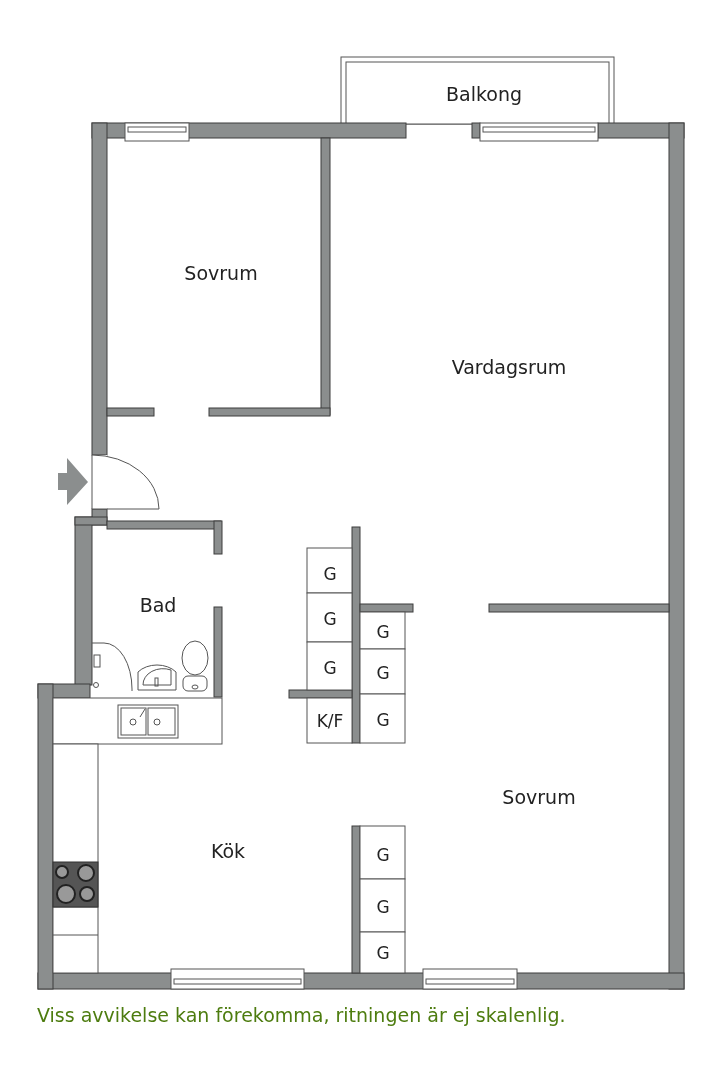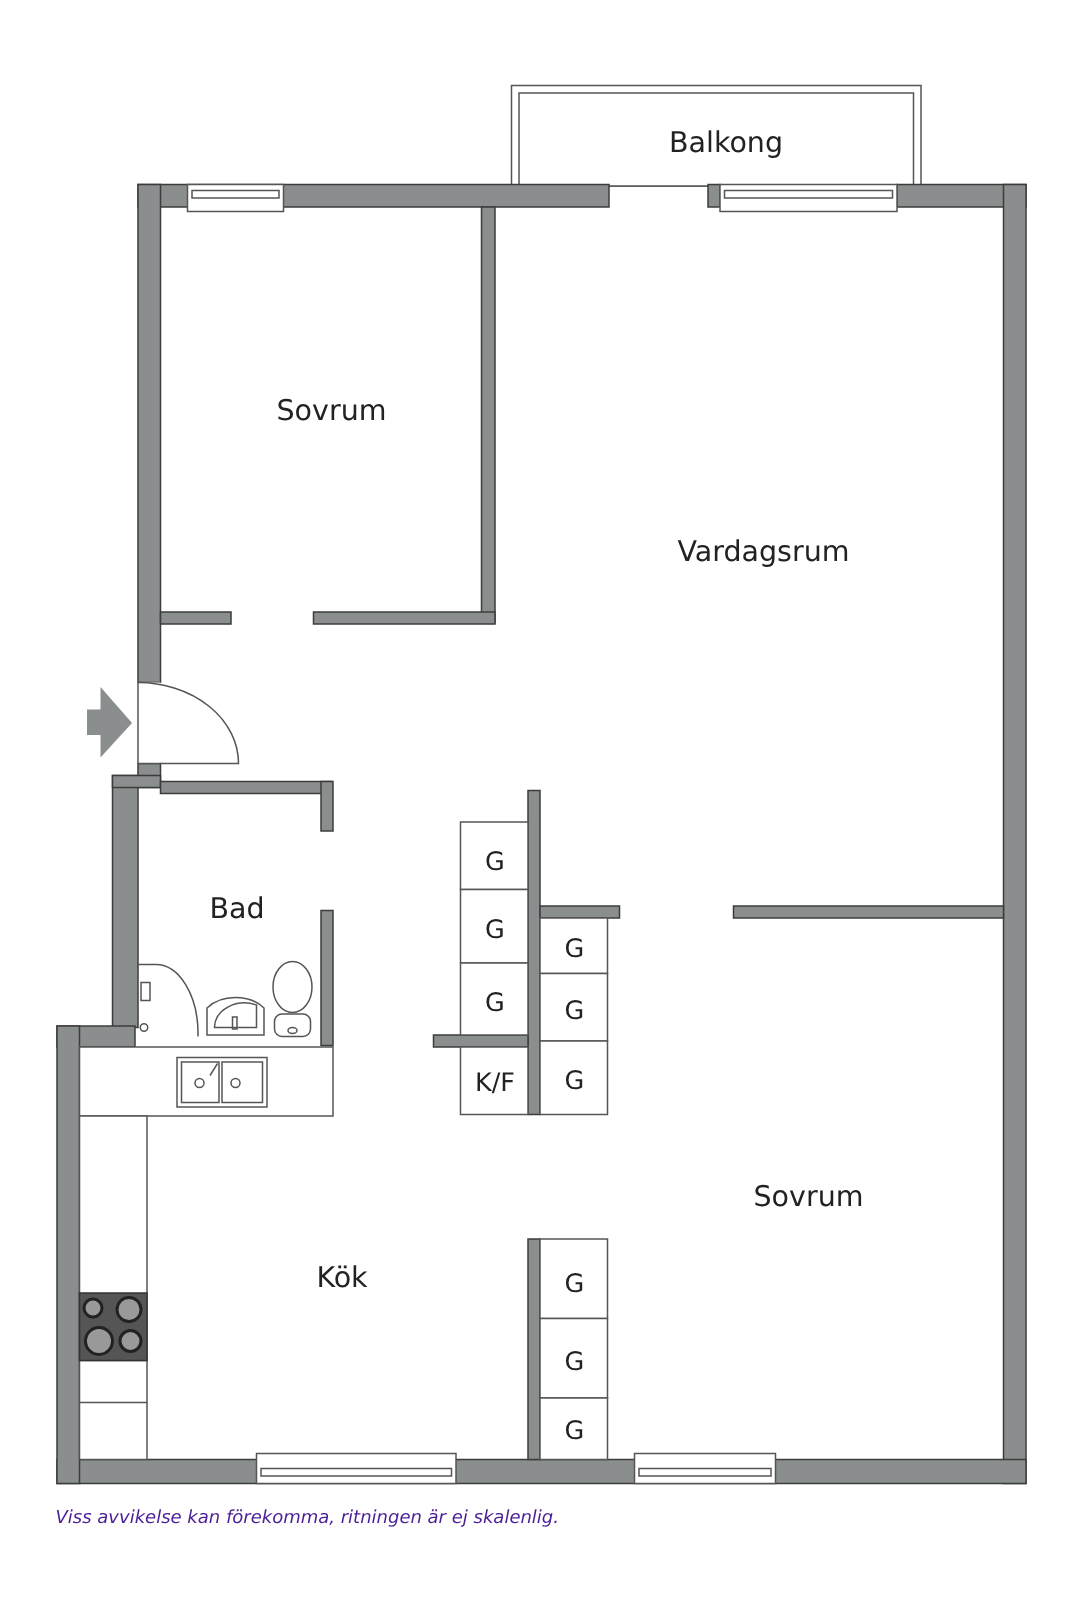--- a/index.html
+++ b/index.html
@@ -4,21 +4,21 @@
 <style>
   html, body { margin: 0; padding: 0; background: #ffffff; }
   body { width: 720px; height: 1080px; position: relative; overflow: hidden; font-family: "DejaVu Sans", sans-serif; }
   #plan { position: absolute; left: 0; top: 0; width: 720px; height: 1080px; }
   .wall { fill: #8b8e8e; stroke: #3c3c3c; stroke-width: 1; }
   .thin { fill: #ffffff; stroke: #555; stroke-width: 1; }
   .line { fill: none; stroke: #555; stroke-width: 1; }
   .label { font-family: "DejaVu Sans", sans-serif; fill: #222; }
   .room-label { font-size: 19px; }
   .cab-label { font-size: 17px; }
-  .disclaimer { position: absolute; left: 37px; top: 1004px; font-size: 12px; color: #4c1d95; font-family: "DejaVu Sans", sans-serif; font-style: italic; }
+  .disclaimer { position: absolute; left: 37px; top: 1004px; font-size: 19px; color: #4d7c0f; font-family: "DejaVu Sans", sans-serif; }
 </style>
 </head>
 <body>
 
 <svg id="plan" viewBox="0 0 720 1080" xmlns="http://www.w3.org/2000/svg">
 
   <g>
     <rect x="341" y="57" width="273" height="67" class="thin"></rect>
     <rect x="346" y="62" width="263" height="62" class="thin"></rect>
     <text x="484" y="101" text-anchor="middle" class="label room-label">Balkong</text>

